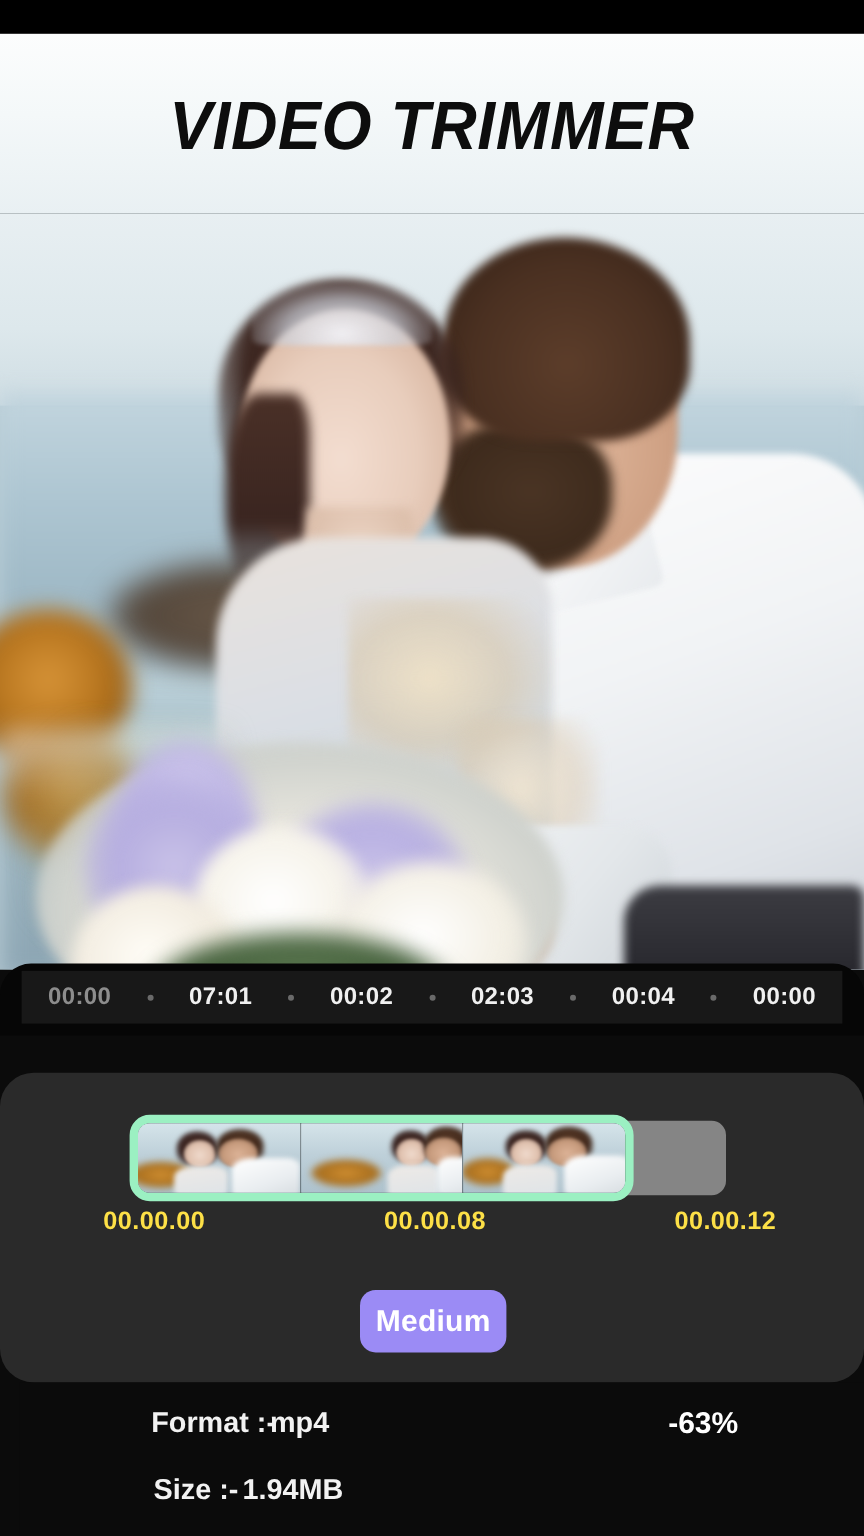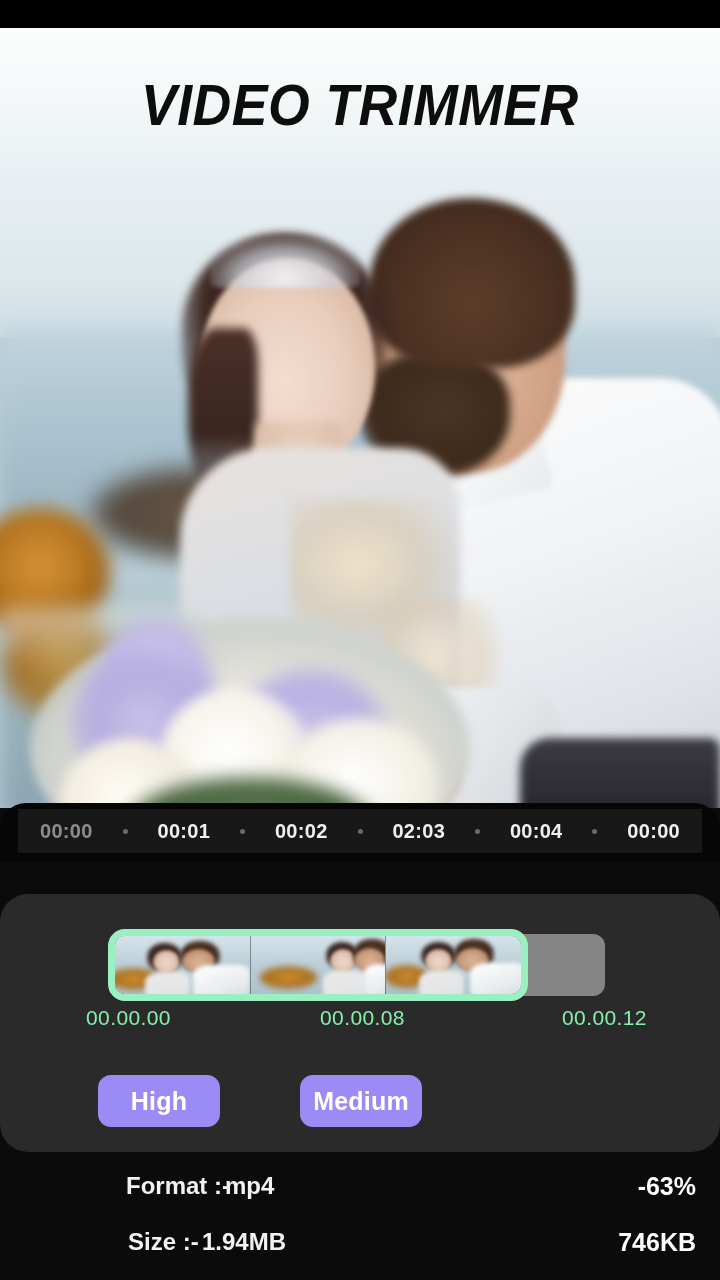--- a/index.html
+++ b/index.html
@@ -403,22 +403,22 @@
 
   .time-labels {
     position: absolute;
     left: 0; top: 112px;
     width: 720px;
     height: 28px;
   }
   .time-label {
     position: absolute;
     font-size: 21px;
-    font-weight: 400;
-    color: #86efac;
+    font-weight: 700;
+    color: #fde047;
     letter-spacing: 0.4px;
     white-space: nowrap;
   }
   .tl-start { left: 86px; }
   .tl-mid   { left: 320px; }
   .tl-end   { left: 562px; }
 
   .quality-row {
     position: absolute;
     left: 0; top: 181px;
@@ -479,21 +479,21 @@
     font-weight: 700;
     color: #f2f2f2;
     white-space: nowrap;
   }
   .info-row.r2 .info-key { left: 112px; }
   .info-row.r2 .info-val { left: 186px; }
   .info-right {
     position: absolute;
     left: 460px;
     width: 220px;
-    text-align: right;
+    text-align: center;
     font-size: 25px;
     font-weight: 700;
     color: #ffffff;
     white-space: nowrap;
   }
 </style>
 </head>
 <body>
 
 <div id="app">
@@ -542,21 +542,21 @@
     <div class="ph-layer ph-bq-green"></div>
   </div>
 
   <div class="ruler-panel">
     <div class="ruler-strip" id="ruler-strip">
         <span style="flex: 0 0 22px;"></span>
         <span class="tick first">00:00</span>
         <span class="dot">
           <i></i>
         </span>
-        <span class="tick">00:01</span>
+        <span class="tick">07:01</span>
         <span class="dot">
           <i></i>
         </span>
         <span class="tick">00:02</span>
         <span class="dot">
           <i></i>
         </span>
         <span class="tick">02:03</span>
         <span class="dot">
           <i></i>
@@ -612,31 +612,29 @@
       </div>
     </div>
 
     <div class="time-labels">
       <div class="time-label tl-start">00.00.00</div>
       <div class="time-label tl-mid">00.00.08</div>
       <div class="time-label tl-end">00.00.12</div>
     </div>
 
     <div class="quality-row">
-      <button class="qbtn qbtn-high">High</button>
       <button class="qbtn qbtn-medium">Medium</button>
     </div>
   </div>
 
   <div class="info">
     <div class="info-row r1">
       <div class="info-key">Format :-</div>
       <div class="info-val">mp4</div>
       <div class="info-right">-63%</div>
     </div>
     <div class="info-row r2">
       <div class="info-key">Size :-</div>
       <div class="info-val">1.94MB</div>
-      <div class="info-right">746KB</div>
     </div>
   </div>
 
 </div>
 
 </body></html>

